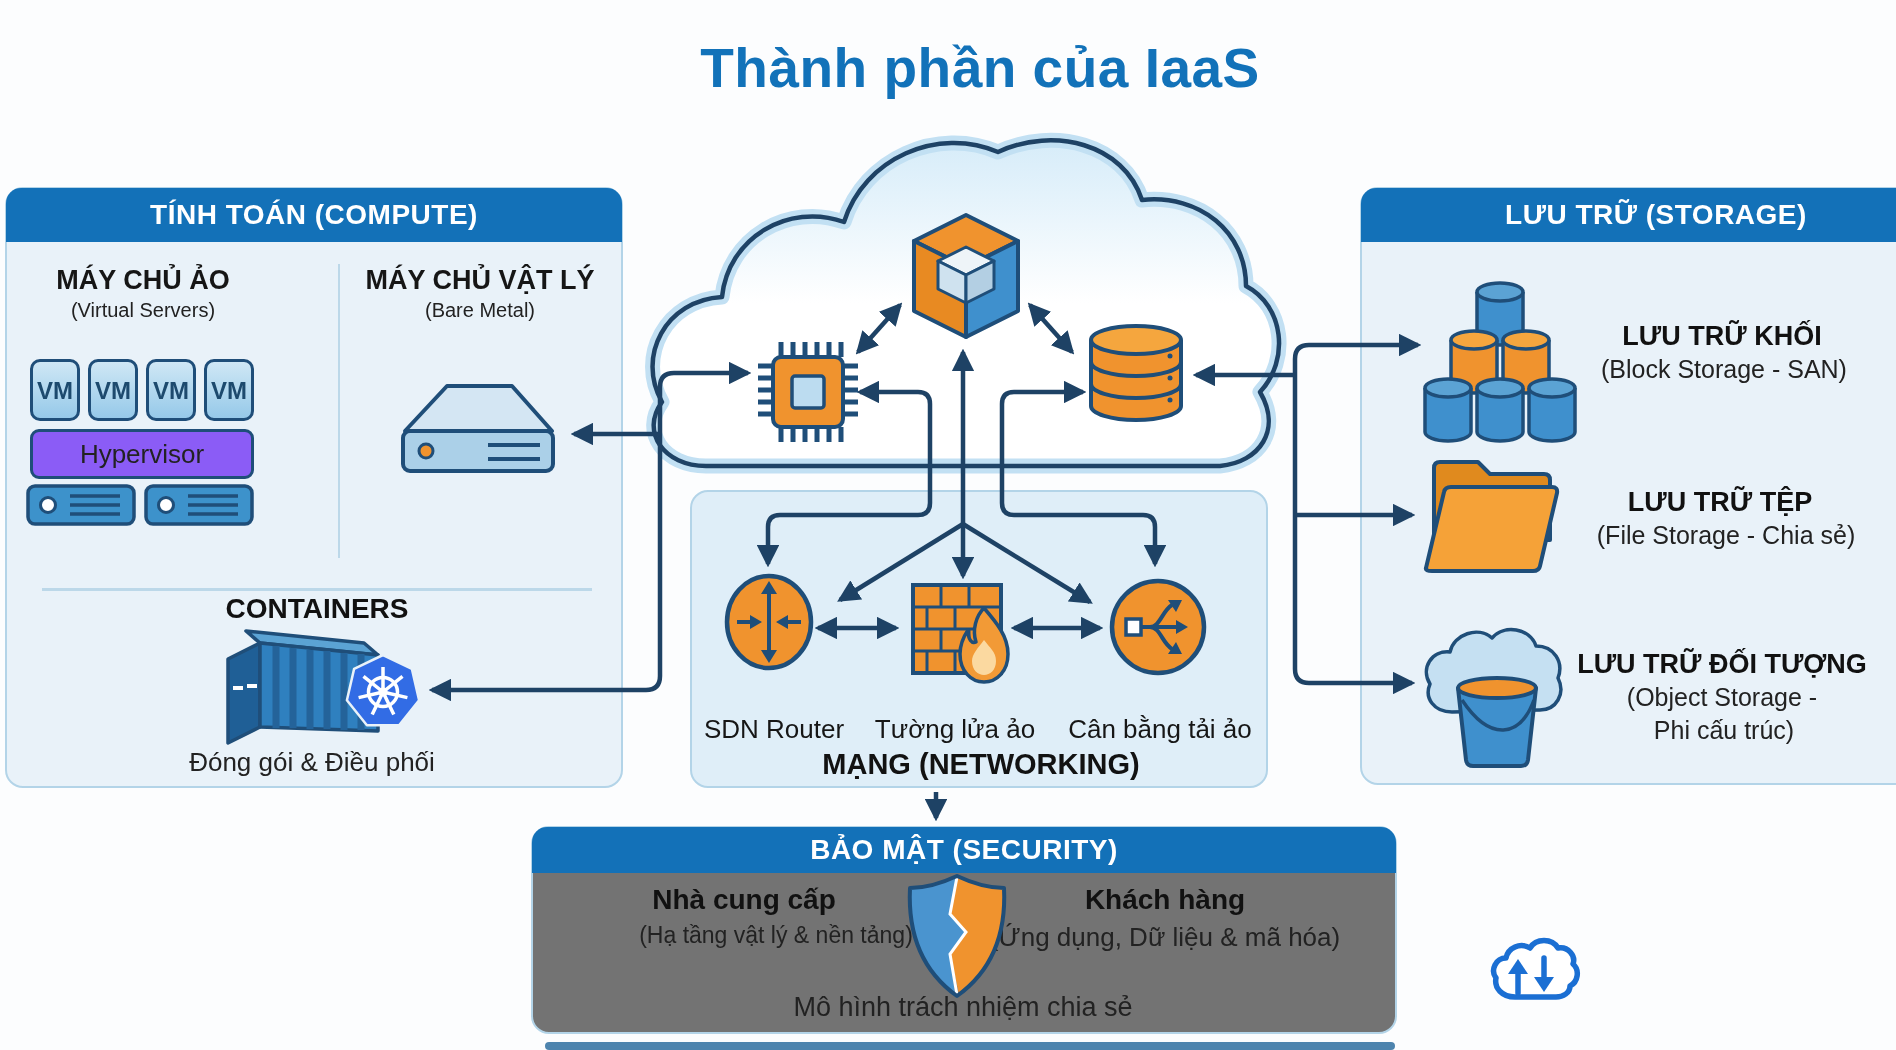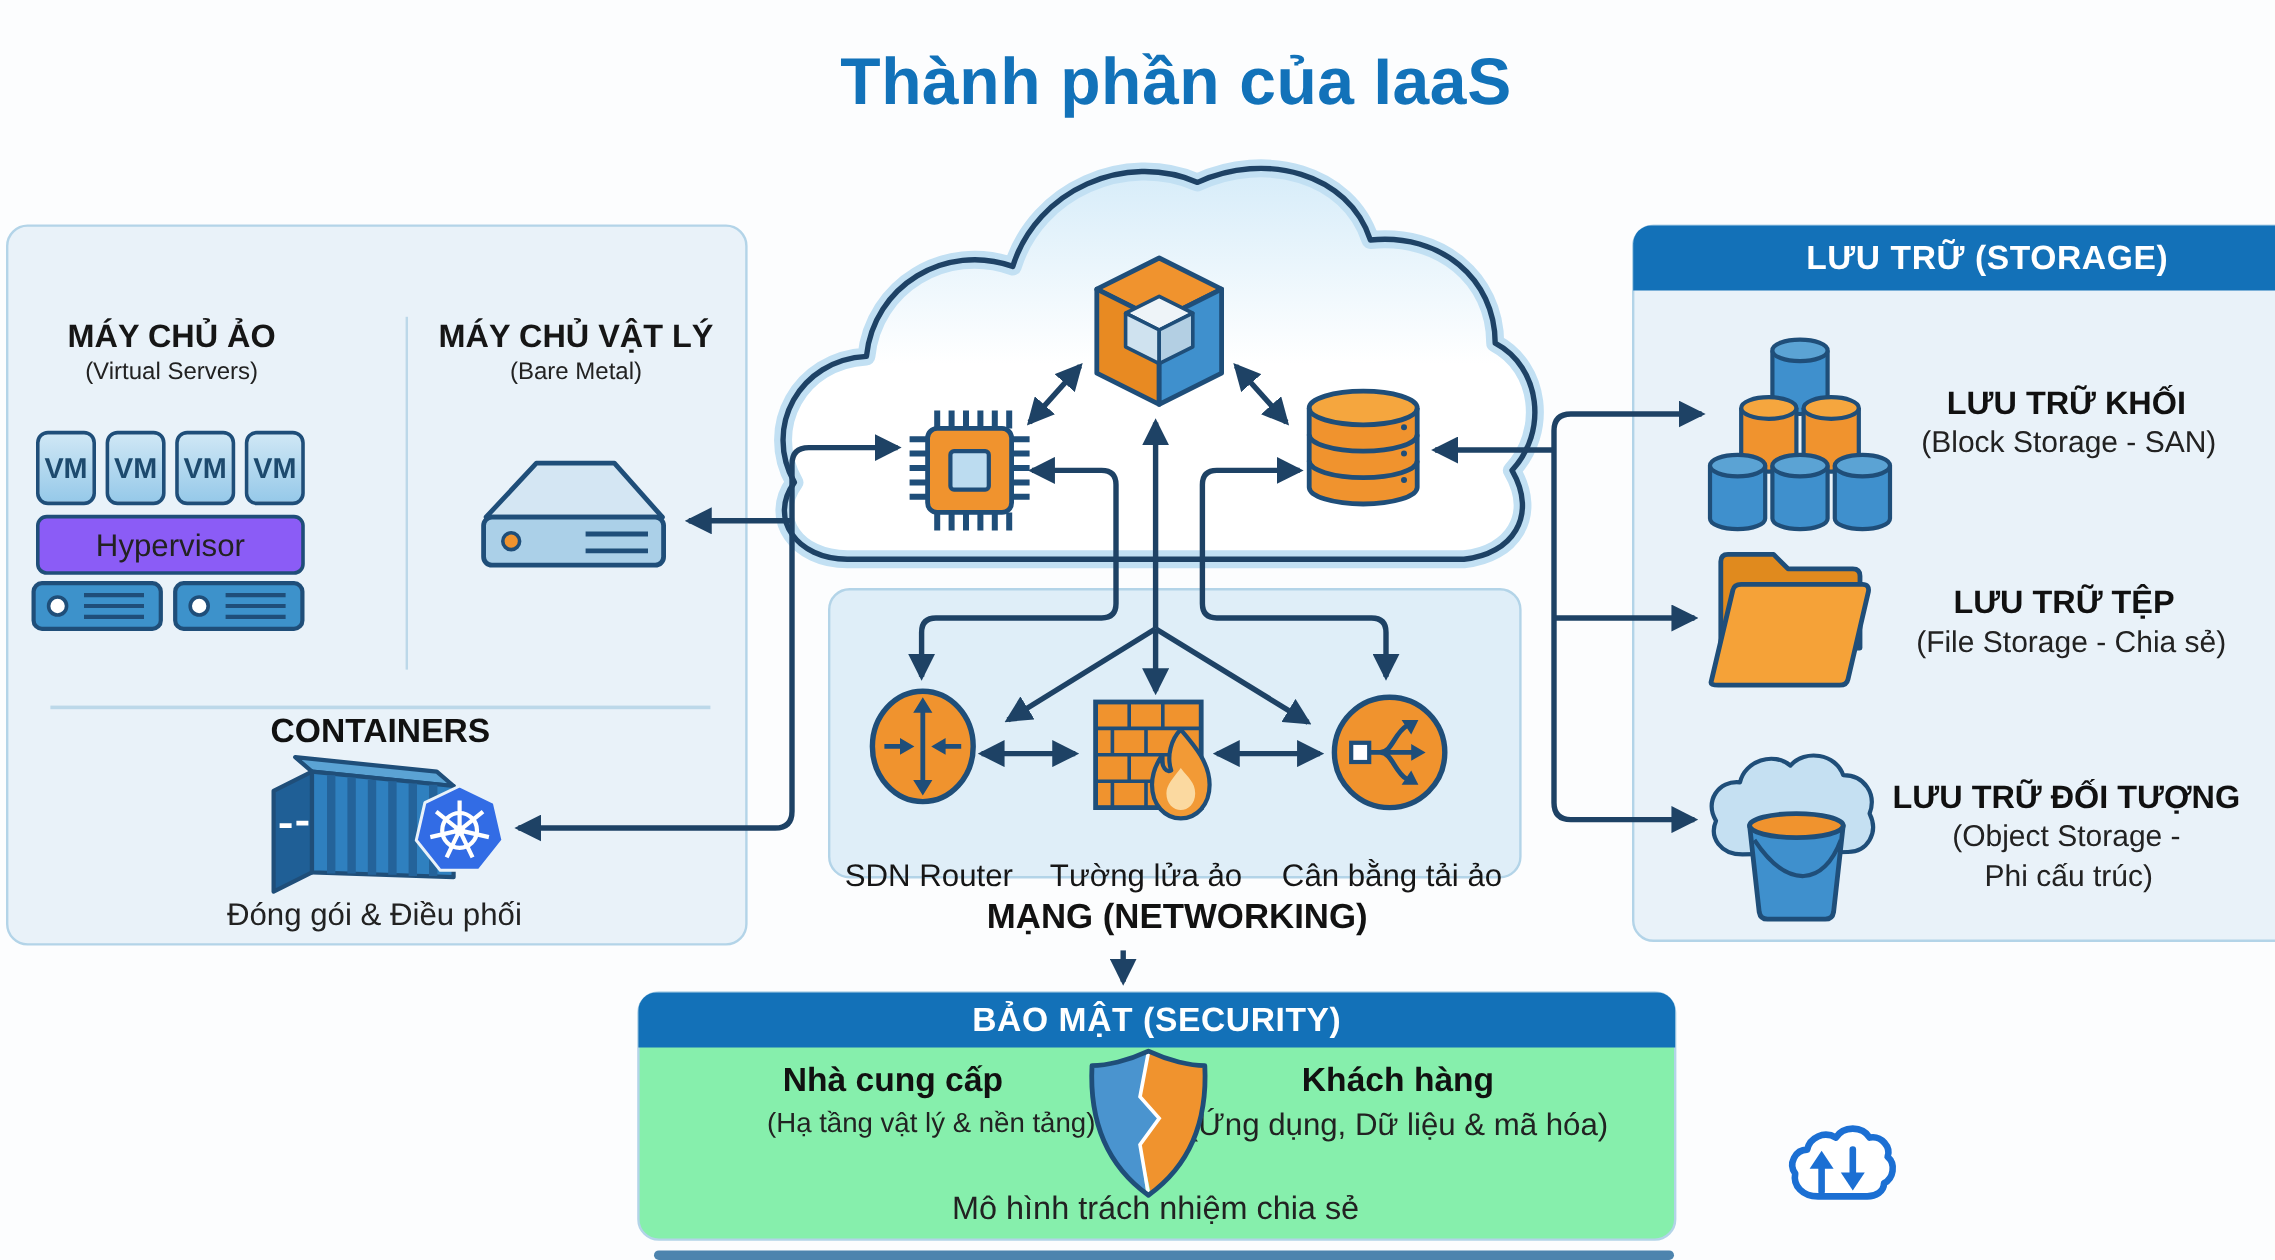--- a/index.html
+++ b/index.html
@@ -29,54 +29,55 @@
   .bottom-bar{position:absolute;left:545px;top:1042px;width:850px;height:8px;background:#4d84ae;border-radius:4px;}
 </style>
 </head>
 <body>
 
 <div id="canvas">
 
   <div class="abs cx title" style="left:980px;top:36px;">Thành phần của IaaS</div>
 
   <div class="panel" style="left:5px;top:187px;width:618px;height:601px;">
+    <div class="panel-header">TÍNH TOÁN (COMPUTE)</div>
     <div class="abs cx h1" style="left:136px;top:76px;">MÁY CHỦ ẢO</div>
     <div class="abs cx sub" style="left:136px;top:110px;">(Virtual Servers)</div>
     <div class="vm" style="left:23px;top:170px;">VM</div>
     <div class="vm" style="left:81px;top:170px;">VM</div>
     <div class="vm" style="left:139px;top:170px;">VM</div>
     <div class="vm" style="left:197px;top:170px;">VM</div>
     <div class="hyper" style="left:23px;top:240px;width:224px;height:50px;line-height:44px;">Hypervisor</div>
     <div class="divider" style="left:331px;top:75px;width:2px;height:294px;"></div>
     <div class="abs cx h1" style="left:473px;top:76px;">MÁY CHỦ VẬT LÝ</div>
     <div class="abs cx sub" style="left:473px;top:110px;">(Bare Metal)</div>
     <div class="divider" style="left:35px;top:399px;width:550px;height:2.5px;"></div>
     <div class="abs cx" style="left:310px;top:404px;font-weight:800;font-size:28px;color:#111;">CONTAINERS</div>
     <div class="abs cx sub" style="left:305px;top:558px;font-size:26px;">Đóng gói &amp; Điều phối</div>
   </div>
 
-  <div class="panel" style="left:690px;top:490px;width:578px;height:242px;background:#dfeef8;text-align:right;">
+  <div class="panel" style="left:690px;top:490px;width:578px;height:298px;background:#dfeef8;text-align:right;">
     <div class="abs cx net-label" style="left:82px;top:222px;">SDN Router</div>
     <div class="abs cx net-label" style="left:263px;top:222px;">Tường lửa ảo</div>
     <div class="abs cx net-label" style="left:468px;top:222px;">Cân bằng tải ảo</div>
     <div class="abs cx big-label" style="left:289px;top:256px;">MẠNG (NETWORKING)</div>
   </div>
 
   <div class="panel" style="left:1360px;top:187px;width:592px;height:598px;">
     <div class="panel-header">LƯU TRỮ (STORAGE)</div>
     <div class="abs cx st-title" style="left:360px;top:132px;">LƯU TRỮ KHỐI</div>
     <div class="abs cx st-sub" style="left:362px;top:166px;">(Block Storage - SAN)</div>
     <div class="abs cx st-title" style="left:358px;top:298px;">LƯU TRỮ TỆP</div>
     <div class="abs cx st-sub" style="left:364px;top:332px;">(File Storage - Chia sẻ)</div>
     <div class="abs cx st-title" style="left:360px;top:460px;">LƯU TRỮ ĐỐI TƯỢNG</div>
     <div class="abs cx st-sub" style="left:360px;top:494px;">(Object Storage -</div>
     <div class="abs cx st-sub" style="left:362px;top:527px;">Phi cấu trúc)</div>
   </div>
 
-  <div class="panel" style="left:531px;top:826px;width:866px;height:208px;background:#86efac;">
+  <div class="panel" style="left:531px;top:826px;width:866px;height:208px;background:#737373;">
     <div class="panel-header sec-header">BẢO MẬT (SECURITY)</div>
     <div class="abs cx" style="left:211px;top:56px;font-weight:800;font-size:28px;color:#111;">Nhà cung cấp</div>
     <div class="abs cx sub" style="left:211px;top:94px;font-size:23px;margin-left:32px;">(Hạ tầng vật lý &amp; nền tảng)</div>
     <div class="abs cx" style="left:632px;top:56px;font-weight:800;font-size:28px;color:#111;">Khách hàng</div>
     <div class="abs cx sub" style="left:632px;top:94px;font-size:26px;">(Ứng dụng, Dữ liệu &amp; mã hóa)</div>
     <div class="abs cx sub" style="left:430px;top:164px;font-size:27px;">Mô hình trách nhiệm chia sẻ</div>
   </div>
 
   <svg class="layer" width="1896" height="1050" viewBox="0 0 1896 1050">
     <defs>

